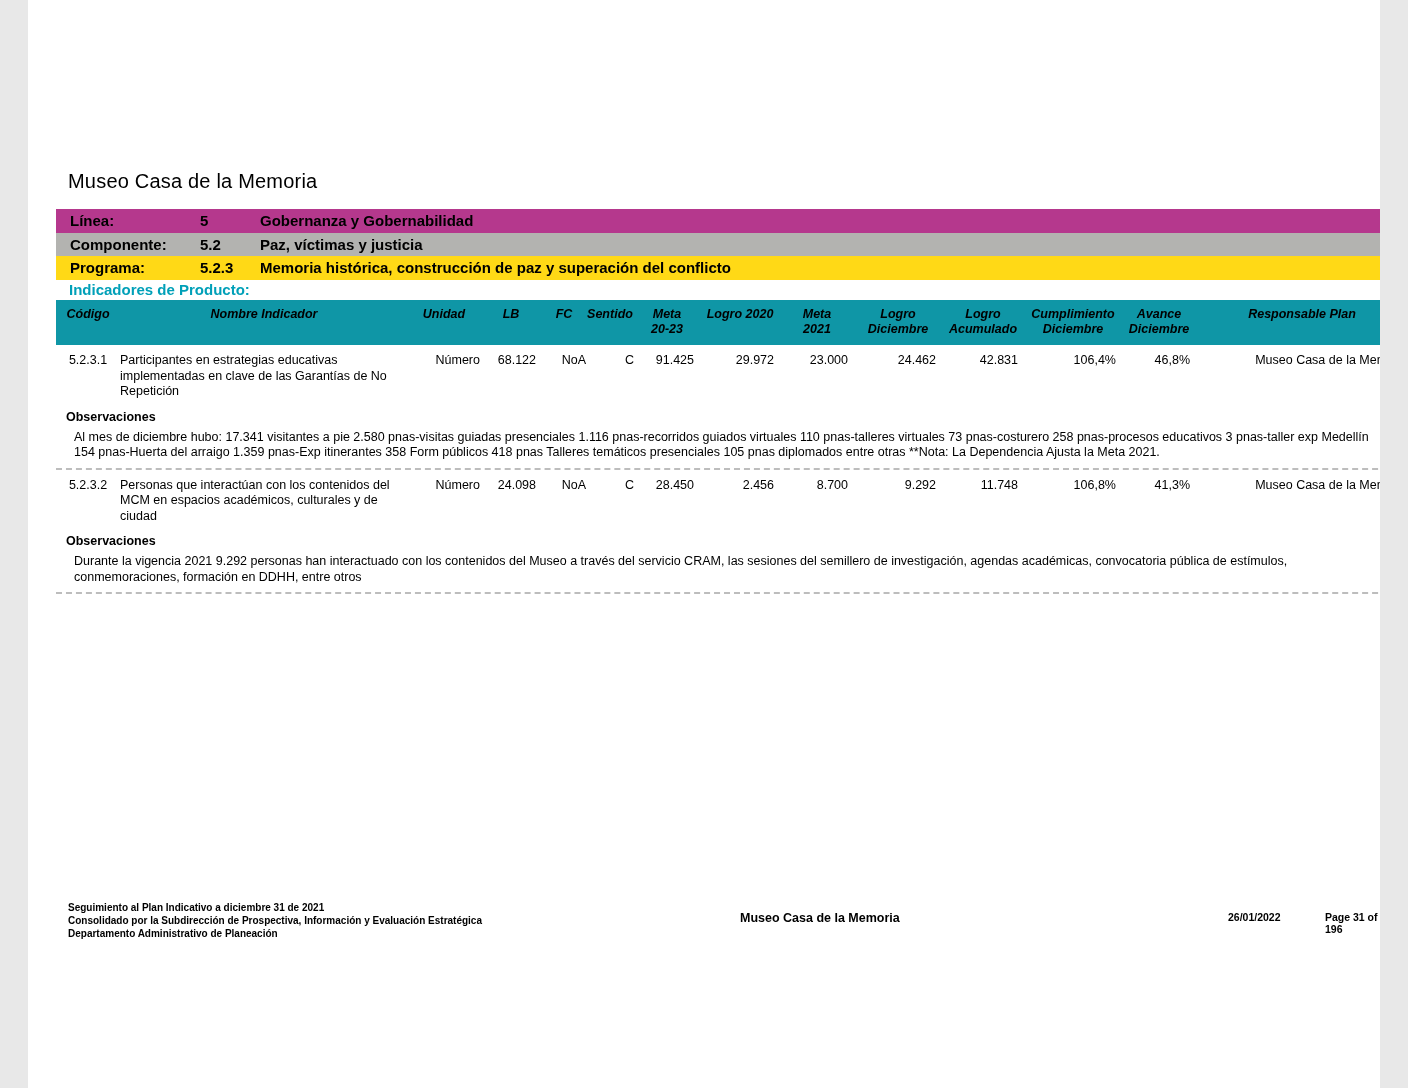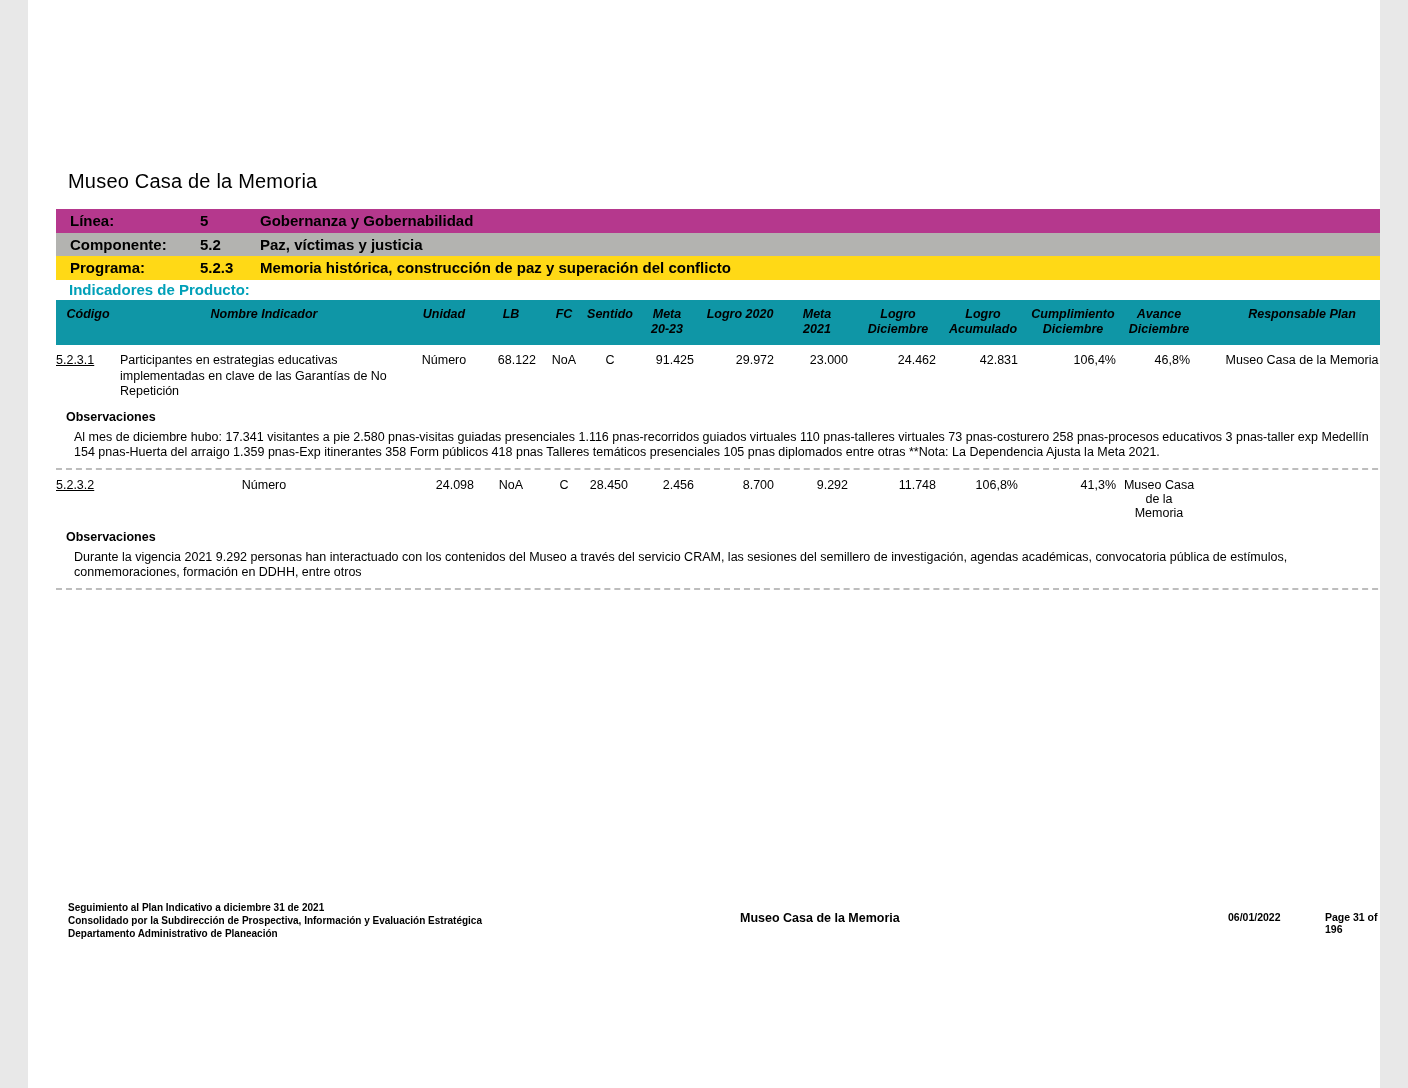--- a/index.html
+++ b/index.html
@@ -30,24 +30,24 @@
     display:grid;
     grid-template-columns:64px 288px 72px 62px 44px 48px 66px 80px 74px 88px 82px 98px 74px 1fr;
   }
   .thead {
     background:var(--teal-bg,#0f96a6);
     font-weight:bold; padding:7px 0 6px 0; min-height:45px; box-sizing:border-box;
     align-items:start;
   }
   .th { text-align:center; white-space:pre-line; line-height:15px;font-style:italic; }
   .trow { padding-top:8px; align-items:start; }
-  .cell-codigo { text-align:left;text-decoration:underline; }
+  .cell-codigo { text-align:center; }
   .cell-nombre { text-align:left; line-height:15.5px; padding-right:8px; }
   .num  { text-align:right; padding-right:6px; }
-  .ctr  { text-align:center; }
+  .ctr  { text-align:right; }
   .obs-label { font-weight:bold; font-size:12.5px; margin:10px 0 6px 10px; }
   .obs-text  { margin-left:18px; width:1300px; line-height:15.5px; }
   .dash { border-top:2px dashed #bdbdbd; margin-top:7px; }
   .footer-left {
     position:absolute; left:40px; top:901px;
     font-size:10px; font-weight:bold; line-height:13px;
   }
   .footer-center { position:absolute; left:712px; top:911px; font-size:12.5px; font-weight:bold; }
   .footer-date   { position:absolute; left:1200px; top:911px; font-size:10.5px; font-weight:bold; }
   .footer-page   { position:absolute; left:1297px; top:911px; font-size:10.5px; font-weight:bold; }
@@ -119,20 +119,21 @@
       <div class="num">106,4%</div>
       <div class="num">46,8%</div>
       <div class="ctr">Museo Casa de la Memoria</div>
     </div>
     <div class="obs-label">Observaciones</div>
     <div class="obs-text">Al mes de diciembre hubo: 17.341 visitantes a pie 2.580 pnas-visitas guiadas presenciales 1.116 pnas-recorridos guiados virtuales 110 pnas-talleres virtuales 73 pnas-costurero 258 pnas-procesos educativos 3 pnas-taller exp Medellín 154 pnas-Huerta del arraigo 1.359 pnas-Exp itinerantes 358 Form públicos 418 pnas Talleres temáticos presenciales 105 pnas diplomados entre otras **Nota: La Dependencia Ajusta la Meta 2021.</div>
     <div class="dash"></div>
 
     <div class="trow grid-cols">
       <div class="cell-codigo">5.2.3.2</div>
+      <div class="cell-nombre">Personas que interactúan con los contenidos del MCM en espacios académicos, culturales y de ciudad</div>
       <div class="ctr">Número</div>
       <div class="num">24.098</div>
       <div class="ctr">NoA</div>
       <div class="ctr">C</div>
       <div class="num">28.450</div>
       <div class="num">2.456</div>
       <div class="num">8.700</div>
       <div class="num">9.292</div>
       <div class="num">11.748</div>
       <div class="num">106,8%</div>
@@ -144,16 +145,16 @@
     <div class="dash"></div>
 
   </div>
 
   <div class="footer-left">
     <div>Seguimiento al Plan Indicativo a diciembre 31 de 2021</div>
     <div>Consolidado por la Subdirección de Prospectiva, Información y Evaluación Estratégica</div>
     <div>Departamento Administrativo de Planeación</div>
   </div>
   <div class="footer-center">Museo Casa de la Memoria</div>
-  <div class="footer-date">06/01/2022</div>
+  <div class="footer-date">26/01/2022</div>
   <div class="footer-page">Page 31 of 196</div>
 
 </div>
 
 </body></html>

